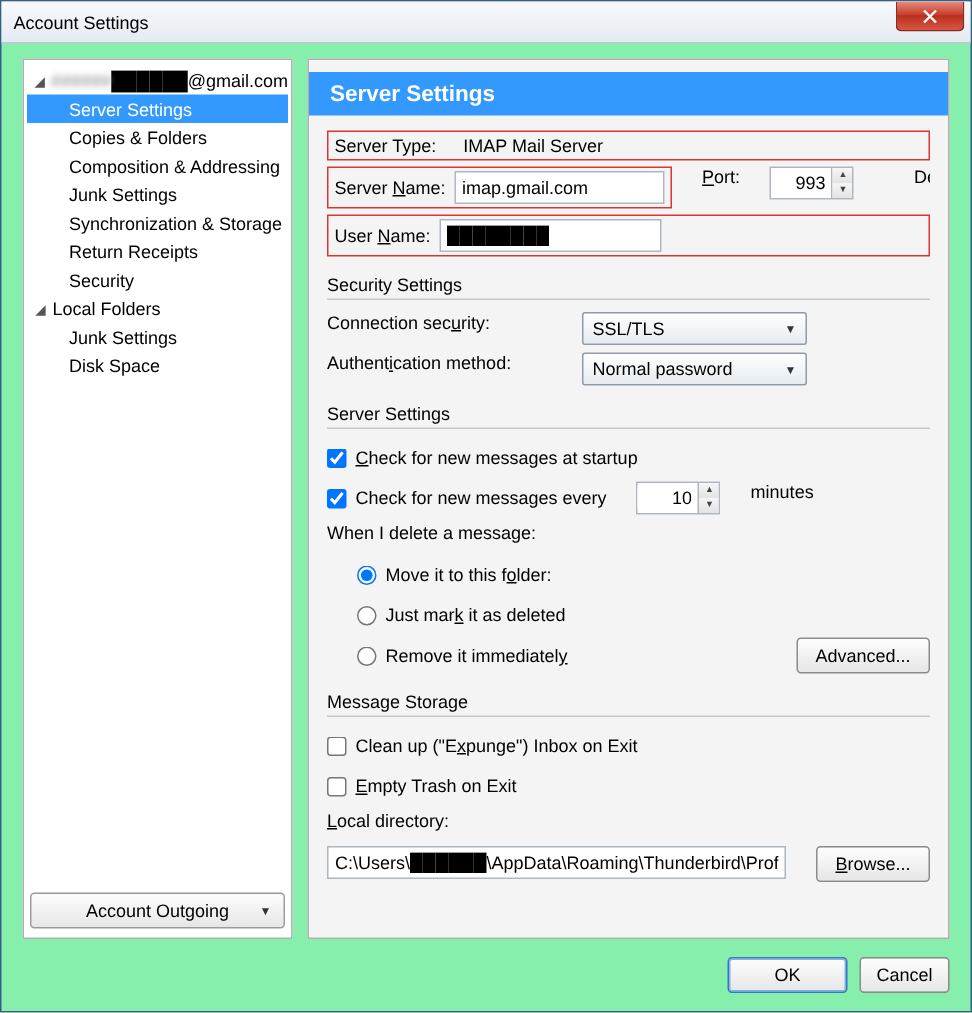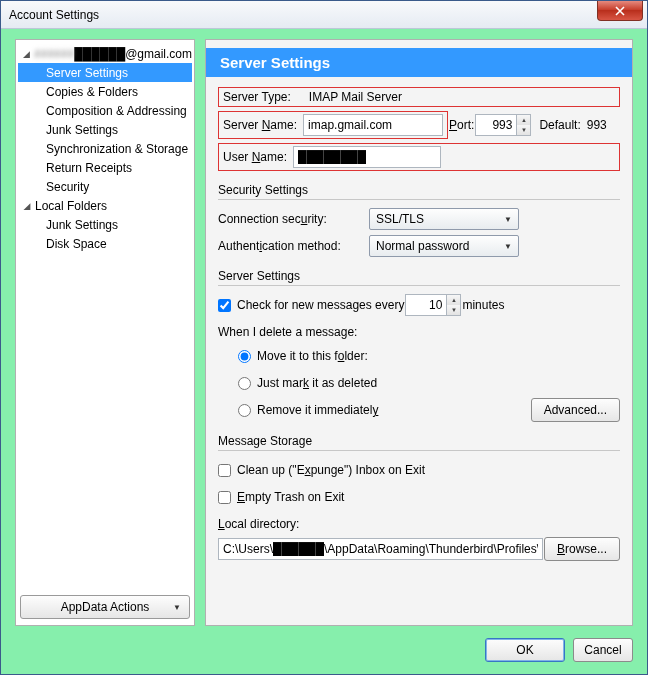--- a/index.html
+++ b/index.html
@@ -118,22 +118,22 @@
     font-size: 12px;
     margin-top: 12px;
     margin-bottom: 2px;
   }
   .hr {
     border: none;
     border-top: 1px solid #c7c7c7;
     margin: 2px 0 8px 0;
   }
   .row {
-    display: flex; align-items: center;
-    gap: 1px;
+    display: flex; 
+    gap: 20px;
     margin-bottom: 5px;
     min-height: 22px;
   }
   .lbl { white-space: nowrap; }
   .u { text-decoration: underline; }
   input[type=text].field, .field-ro {
     height: 22px;
     border: 1px solid #aeb6bf;
     background: #fff;
     padding: 0 4px;
@@ -267,21 +267,21 @@
             <span>Local Folders</span>
           </div>
           <div class="tree-row indent1">
               <span>Junk Settings</span>
             </div>
           <div class="tree-row indent1">
               <span>Disk Space</span>
             </div>
         </div>
         <div class="account-actions">
-          <span>AppData Actions</span>
+          <span>Account Outgoing</span>
           <span class="dd-arrow">▼</span>
         </div>
         <div style="height:6px"></div>
       </div>
 
       <div class="content">
         <div class="content-header">Server Settings</div>
         <div class="content-inner">
           <div style="height:10px"></div>
 
@@ -323,20 +323,26 @@
           </div>
           <div class="row">
             <span class="lbl" style="width:150px"><span>Authent</span><span class="u">i</span><span>cation method:</span></span>
             <div class="combo">
                 <span>Normal password</span>
               </div>
           </div>
 
           <div class="section-label">Server Settings</div>
           <hr class="hr">
+          <div class="row">
+            <label class="cb">
+              <input type="checkbox" checked="" style="">
+              <span><span class="u">C</span><span>heck for new messages at startup</span></span>
+            </label>
+          </div>
           <div class="row">
             <label class="cb">
               <input type="checkbox" checked="" style="">
               <span>Check for new messages every</span>
             </label>
             <div class="spinner">
               <input type="text" value="10" style="">
               <div class="sp-btns">
                 <div class="sp-btn">▲</div>
                 <div class="sp-btn">▼</div>

